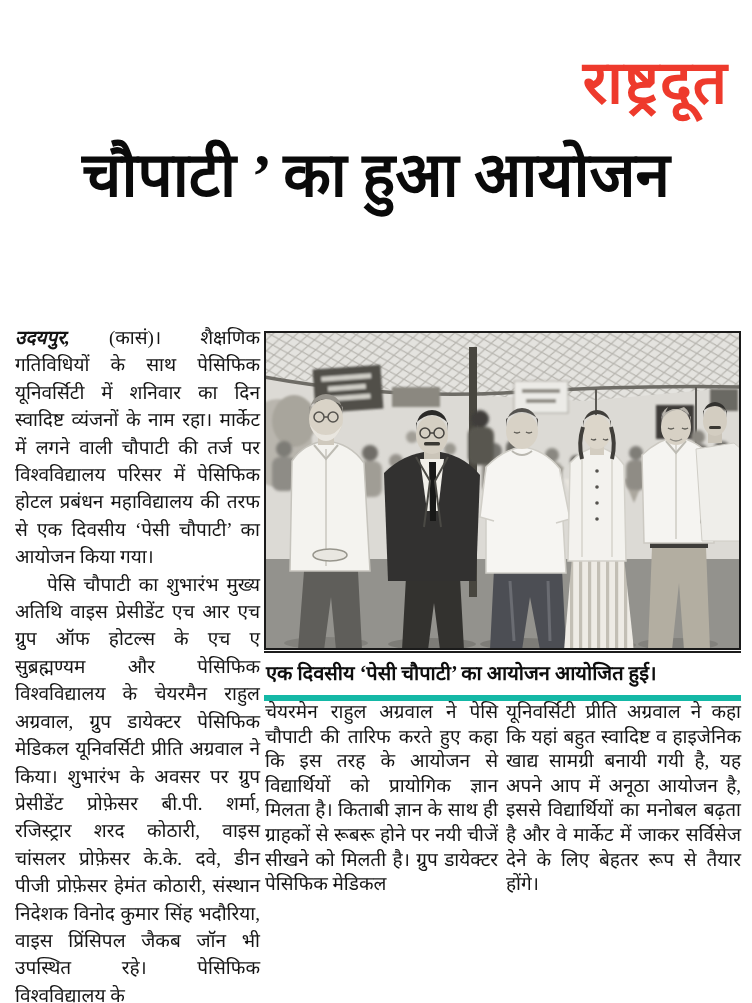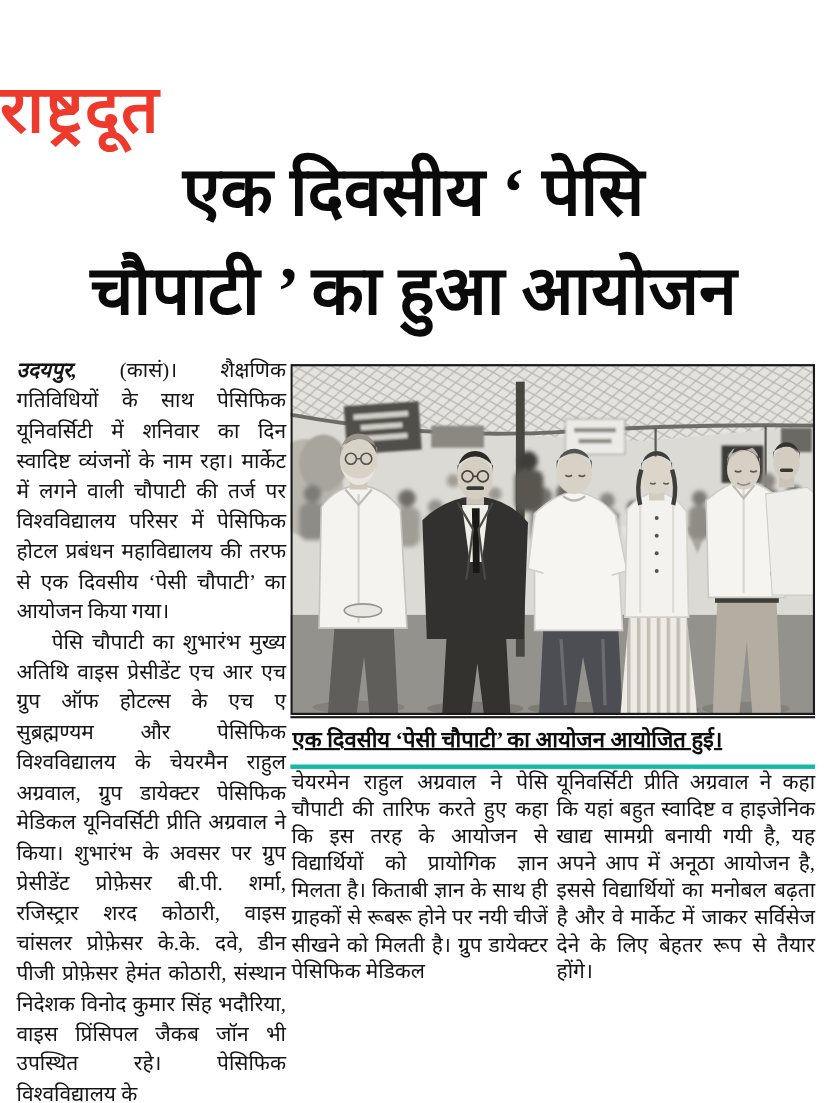--- a/index.html
+++ b/index.html
@@ -2,55 +2,54 @@
 <html lang="hi"><head>
 <meta charset="utf-8">
 <style>
   html,body{margin:0;padding:0;}
   body{
     width:752px;height:1003px;background:#ffffff;position:relative;overflow:hidden;
     font-family:"Liberation Serif", serif;color:#111;
   }
   .page{position:absolute;inset:0;}
   .masthead{
-    position:absolute;top:66px;left:0;width:728px;text-align:left;
+    position:absolute;top:49px;left:0;width:728px;text-align:right;
     font-size:60px;font-weight:bold;color:#ee3a2c;line-height:1.15;letter-spacing:1px;
   }
   .headline{
     position:absolute;top:130px;left:0;width:752px;text-align:center;
     font-weight:bold;color:#0a0a0a;
   }
   .headline .hl-line{font-size:62px;line-height:90px;white-space:nowrap;}
   .bodycol{
     position:absolute;text-align:justify;color:#141414;
     font-size:19px;
   }
   .bodycol p{margin:0;}
   .left-col{left:15px;top:324px;width:245px;line-height:27.4px;}
   .left-col .p2{text-indent:32px;}
   .dateline{font-weight:bold;font-style:italic;}
   .photo-wrap{position:absolute;left:264px;top:331px;width:477px;height:319px;}
   .photo-wrap svg{display:block;width:100%;height:100%;}
   .caption{
     position:absolute;left:264px;top:651px;width:477px;box-sizing:border-box;
-    border-top:2px solid #1c1c1c;border-bottom:4px solid #14b8a6;
-    font-weight:bold;font-size:20px;line-height:1.3;padding:7px 2px 9px 2px;color:#0d0d0d;text-decoration:underline;
+    border-top:2px solid #1c1c1c;border-bottom:6px solid #14b8a6;
+    font-weight:bold;font-size:20px;line-height:1.3;padding:7px 2px 9px 2px;color:#0d0d0d;
   }
   .mid-col{left:265px;top:700px;width:233px;line-height:24.6px;}
   .right-col{left:506px;top:700px;width:235px;line-height:24.6px;}
 </style>
 </head>
 <body>
 
 <div class="page">
 
   <div class="masthead">राष्ट्रदूत</div>
 
   <div class="headline">
-    <div class="hl-line">एक दिवसीय ‘ पेसि</div>
     <div class="hl-line">चौपाटी ’ का हुआ आयोजन</div>
   </div>
 
   <div class="bodycol left-col">
     <p><span class="dateline">उदयपुर,</span><span> (कासं)। शैक्षणिक गतिविधियों के साथ पेसिफिक यूनिवर्सिटी में शनिवार का दिन स्वादिष्ट व्यंजनों के नाम रहा। मार्केट में लगने वाली चौपाटी की तर्ज पर विश्वविद्यालय परिसर में पेसिफिक होटल प्रबंधन महाविद्यालय की तरफ से एक दिवसीय ‘पेसी चौपाटी’ का आयोजन किया गया।</span></p>
     <p class="p2">पेसि चौपाटी का शुभारंभ मुख्य अतिथि वाइस प्रेसीडेंट एच आर एच ग्रुप ऑफ होटल्स के एच ए सुब्रह्मण्यम और पेसिफिक विश्वविद्यालय के चेयरमैन राहुल अग्रवाल, ग्रुप डायेक्टर पेसिफिक मेडिकल यूनिवर्सिटी प्रीति अग्रवाल ने किया। शुभारंभ के अवसर पर ग्रुप प्रेसीडेंट प्रोफ़ेसर बी.पी. शर्मा, रजिस्ट्रार शरद कोठारी, वाइस चांसलर प्रोफ़ेसर के.के. दवे, डीन पीजी प्रोफ़ेसर हेमंत कोठारी, संस्थान निदेशक विनोद कुमार सिंह भदौरिया, वाइस प्रिंसिपल जैकब जॉन भी उपस्थित रहे। पेसिफिक विश्वविद्यालय के</p>
   </div>
 
   <div class="photo-wrap">
     <svg viewBox="0 0 477 319" preserveAspectRatio="none">

